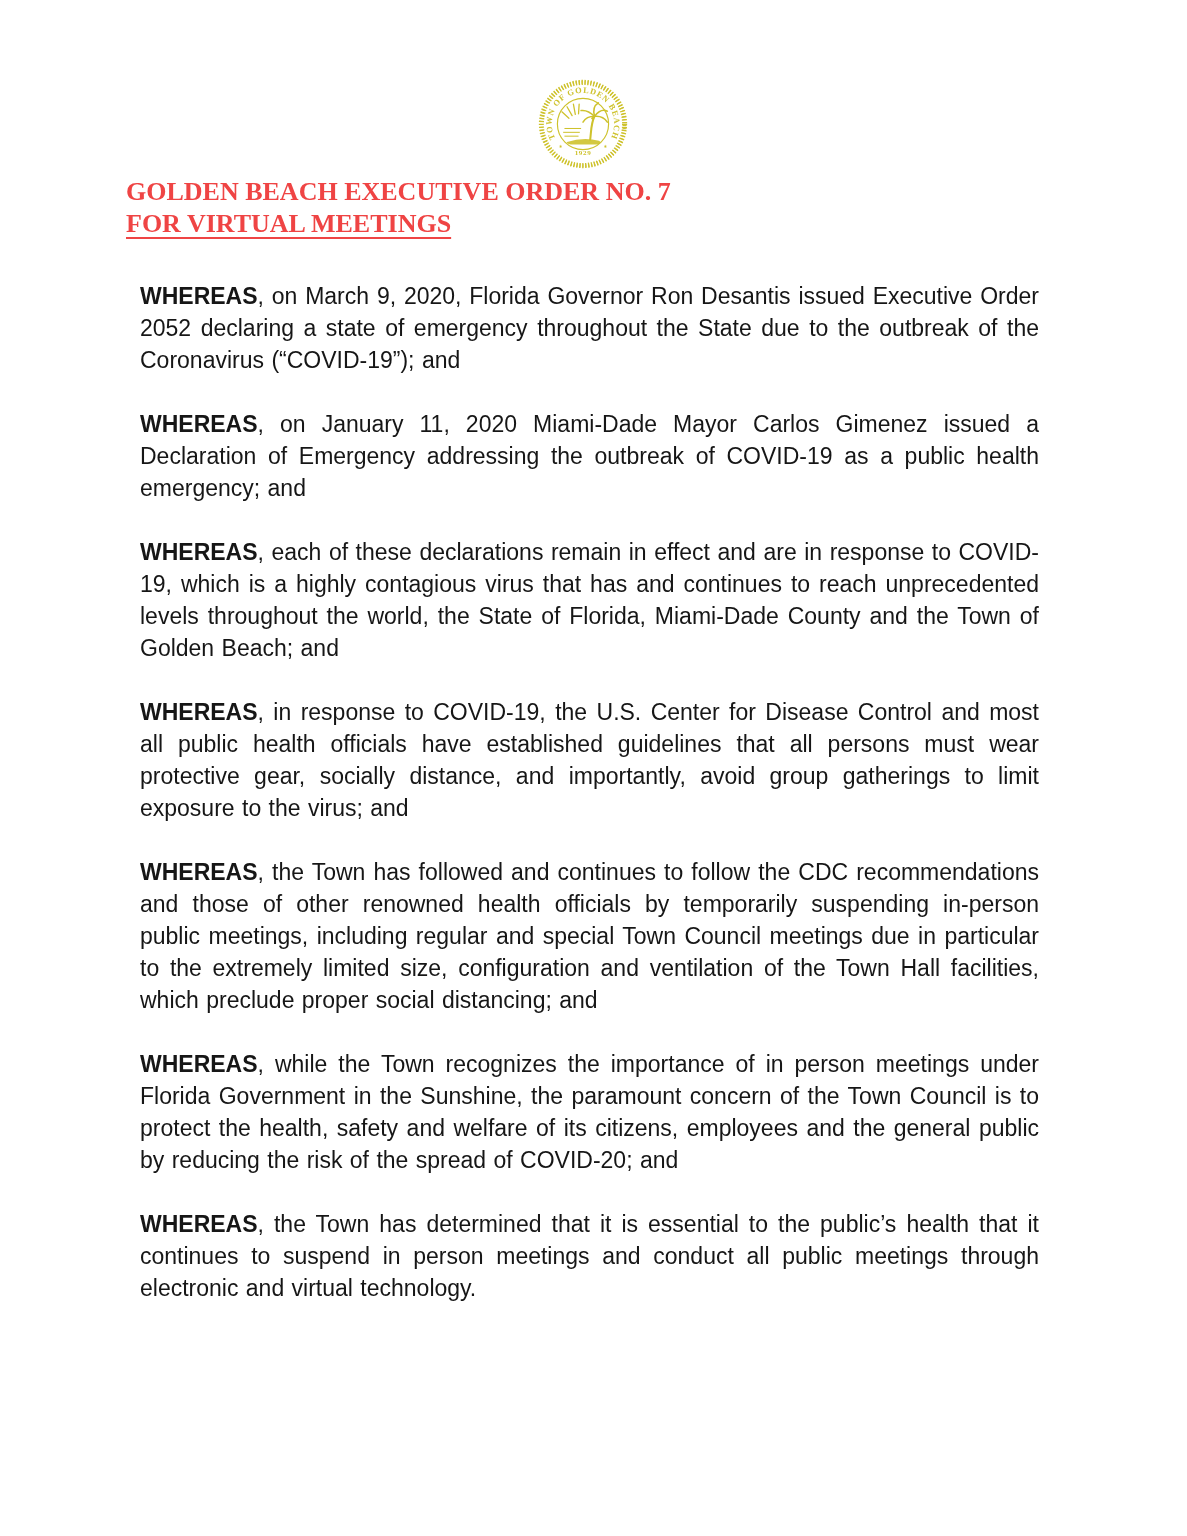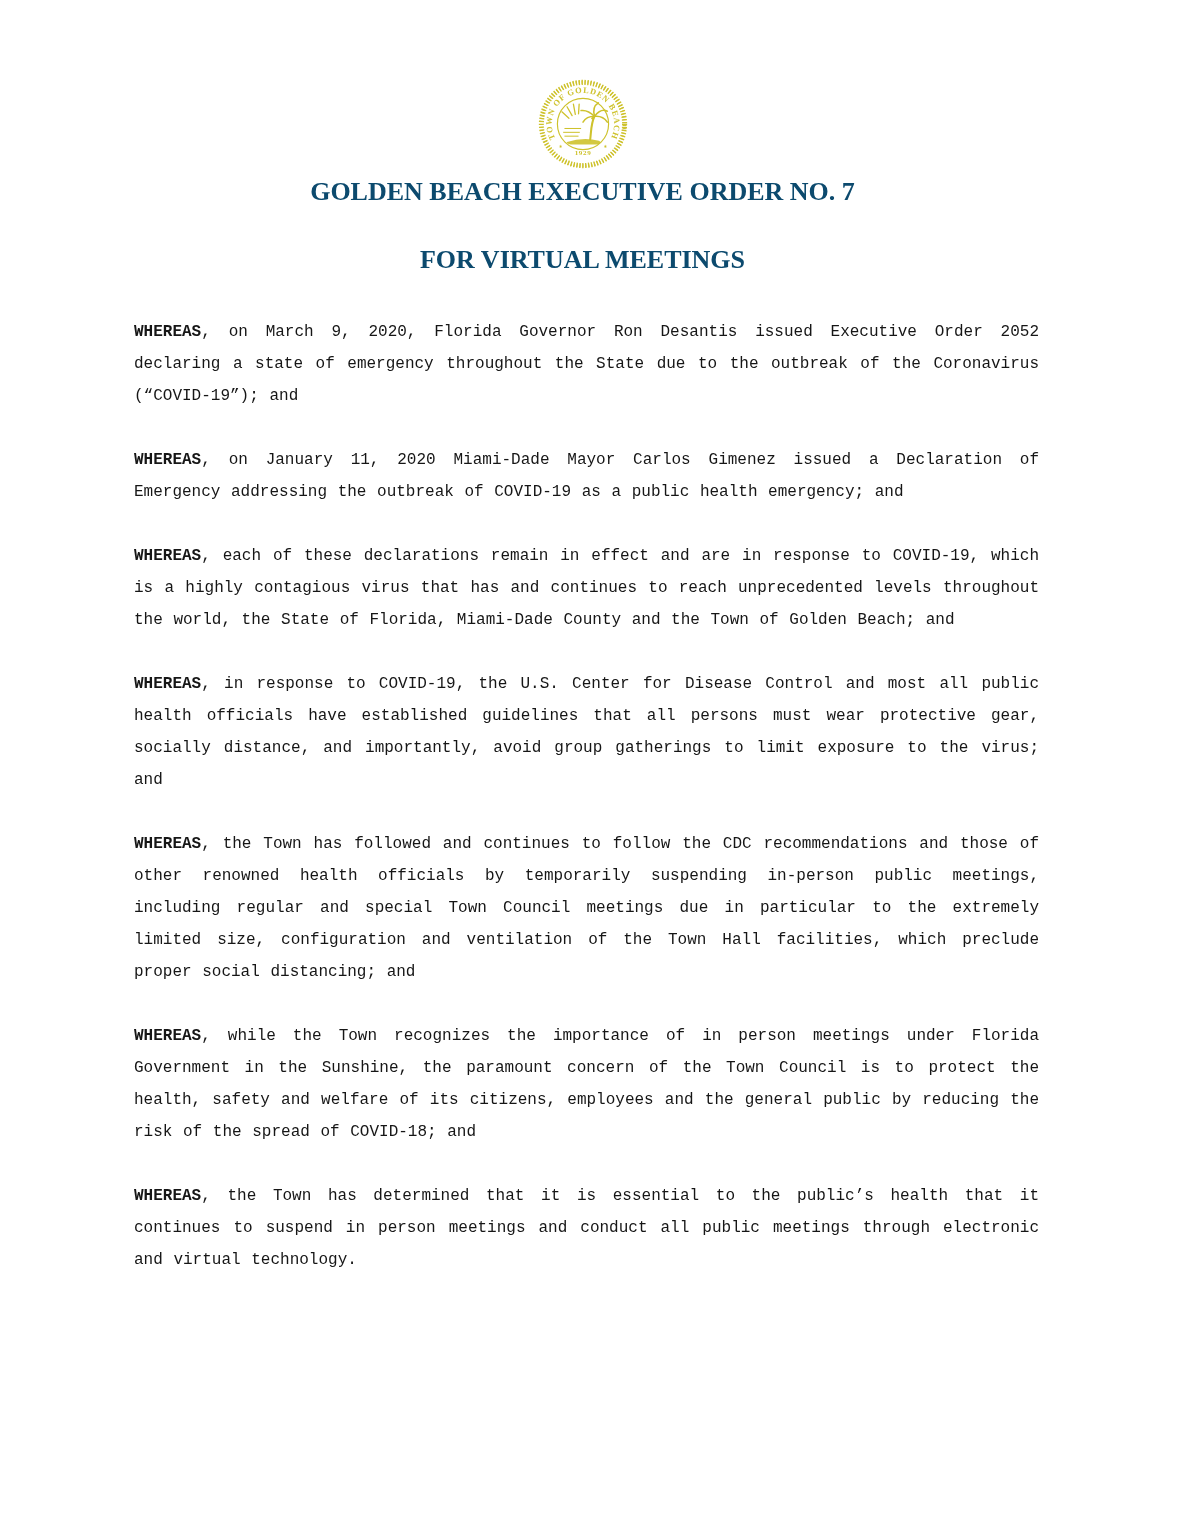--- a/index.html
+++ b/index.html
@@ -27,40 +27,39 @@
     height:96px;
   }
   .seal .g-stroke{fill:none;stroke:var(--seal-gold);}
   .seal .g-fill{fill:var(--seal-gold);stroke:none;}
   .seal .g-text{
     fill:var(--seal-gold);
     font-family:"Liberation Serif", serif;
     font-weight:bold;
   }
   .title-block{
-    text-align:center;
+    text-align:left;
     font-family:"Liberation Serif", serif;
     font-weight:bold;
     font-size:26px;
     line-height:32px;
-    color:#0c4a6e;
+    color:#ef4444;
     margin-bottom:40px;
   }
   .title-line2{
+    text-decoration:underline;
     text-decoration-thickness:2px;
     text-underline-offset:5px;
-    margin-top:36px;
   }
   .para{
-    font-size:16px;
+    font-size:23px;
     line-height:32px;
     text-align:justify;
-    margin:0 0 32px 8px;
+    margin:0 0 32px 14px;
     word-spacing:1px;
-    font-family:Liberation Mono, monospace;
   }
   .para strong{font-weight:bold;}
 </style>
 </head>
 <body>
 
 <div class="page">
   <div class="content">
 
     <svg class="seal" viewBox="0 0 150 150" aria-hidden="true">
@@ -121,18 +120,18 @@
 
     <p class="para"><strong>WHEREAS</strong><span>, on January 11, 2020 Miami-Dade Mayor Carlos Gimenez issued a Declaration of Emergency addressing the outbreak of COVID-19 as a public health emergency; and</span></p>
 
 
     <p class="para"><strong>WHEREAS</strong><span>, each of these declarations remain in effect and are in response to COVID-19, which is a highly contagious virus that has and continues to reach unprecedented levels throughout the world, the State of Florida, Miami-Dade County and the Town of Golden Beach; and</span></p>
 
     <p class="para"><strong>WHEREAS</strong><span>, in response to COVID-19, the U.S. Center for Disease Control and most all public health officials have established guidelines that all persons must wear protective gear, socially distance, and importantly, avoid group gatherings to limit exposure to the virus; and</span></p>
 
     <p class="para"><strong>WHEREAS</strong><span>, the Town has followed and continues to follow the CDC recommendations and those of other renowned health officials by temporarily suspending in-person public meetings, including regular and special Town Council meetings due in particular to the extremely limited size, configuration and ventilation of the Town Hall facilities, which preclude proper social distancing; and</span></p>
 
-    <p class="para"><strong>WHEREAS</strong><span>, while the Town recognizes the importance of in person meetings under Florida Government in the Sunshine, the paramount concern of the Town Council is to protect the health, safety and welfare of its citizens, employees and the general public by reducing the risk of the spread of COVID-18; and</span></p>
+    <p class="para"><strong>WHEREAS</strong><span>, while the Town recognizes the importance of in person meetings under Florida Government in the Sunshine, the paramount concern of the Town Council is to protect the health, safety and welfare of its citizens, employees and the general public by reducing the risk of the spread of COVID-20; and</span></p>
 
     <p class="para"><strong>WHEREAS</strong><span>, the Town has determined that it is essential to the public’s health that it continues to suspend in person meetings and conduct all public meetings through electronic and virtual technology.</span></p>
 
   </div>
 </div>
 
 </body></html>

